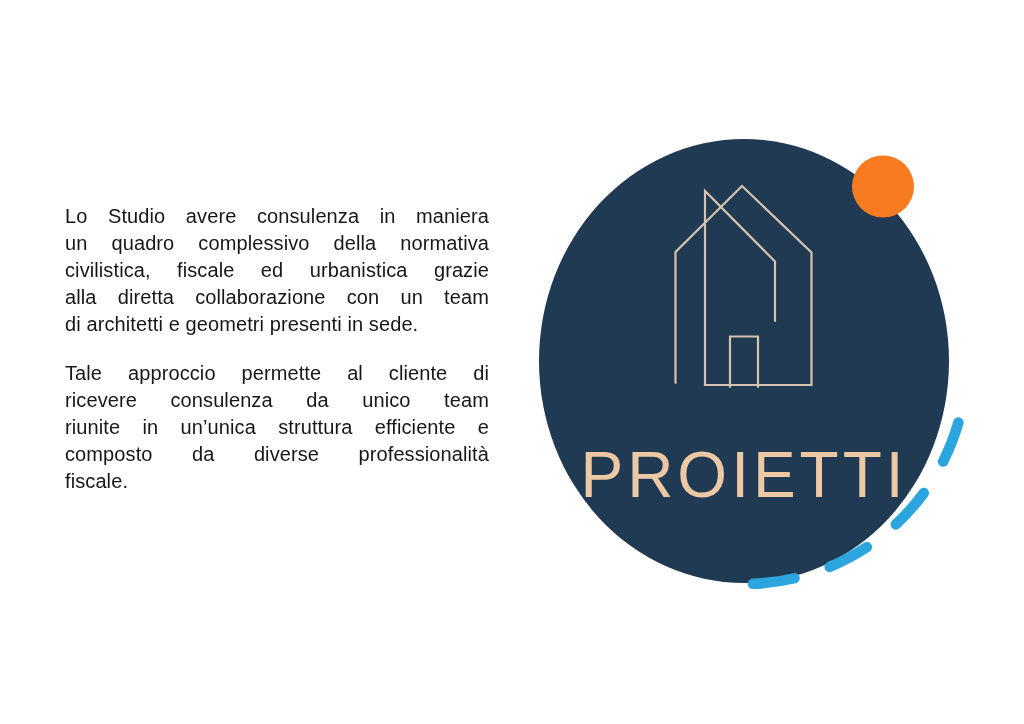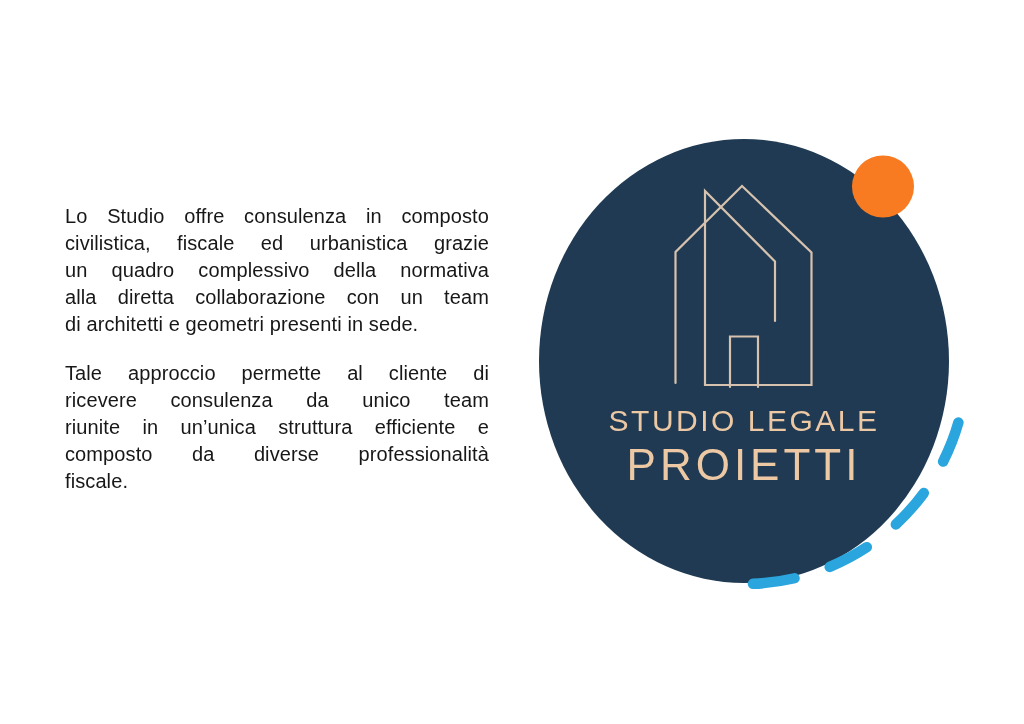--- a/index.html
+++ b/index.html
@@ -41,35 +41,35 @@
     line-height: 1;
   }
   .logo-line1 {
     top: 406px;
     font-size: 30px;
     letter-spacing: 2.5px;
     font-weight: 400;
   }
   .logo-line2 {
     top: 443px;
-    font-size: 44px;
+    font-size: 64px;
     letter-spacing: 4px;
     font-weight: 400;
   }
 </style>
 </head>
 <body>
 
 <div class="canvas">
 
   <div class="text-block">
     <div class="para">
-      <div class="jline">Lo Studio offre consulenza in composto</div>
+      <div class="jline">Lo Studio avere consulenza in maniera</div>
+      <div class="jline">un quadro complessivo della normativa</div>
       <div class="jline">civilistica, fiscale ed urbanistica grazie</div>
-      <div class="jline">un quadro complessivo della normativa</div>
       <div class="jline">alla diretta collaborazione con un team</div>
       <div class="jlast">di architetti e geometri presenti in sede.</div>
     </div>
     <div class="para para2">
       <div class="jline">Tale approccio permette al cliente di</div>
       <div class="jline">ricevere consulenza da unico team</div>
       <div class="jline">riunite in un’unica struttura efficiente e</div>
       <div class="jline">composto da diverse professionalità</div>
       <div class="jlast">fiscale.</div>
     </div>
@@ -82,16 +82,15 @@
     <g fill="none" stroke-width="2.2" stroke-linecap="round" stroke-linejoin="miter" stroke="#d6c2ae">
       <polyline points="675.5,383 675.5,252 742,186 811.5,252.5 811.5,385 705,385 705,191 775,261.5 775,321"></polyline>
       <polyline points="730,387 730,336.5 758,336.5 758,387"></polyline>
     </g>
 
     <circle cx="883" cy="186.5" r="31" fill="#f87b21"></circle>
 
     <path d="M 958.4 422.5 A 223 223 0 0 1 751.8 583.9" fill="none" stroke-width="10.5" stroke-linecap="round" stroke-dasharray="42 37" stroke="#2aa5dd"></path>
   </svg>
 
-  <div class="logo-line1">STUDIO LEGALE</div>
   <div class="logo-line2">PROIETTI</div>
 
 </div>
 
 </body></html>

